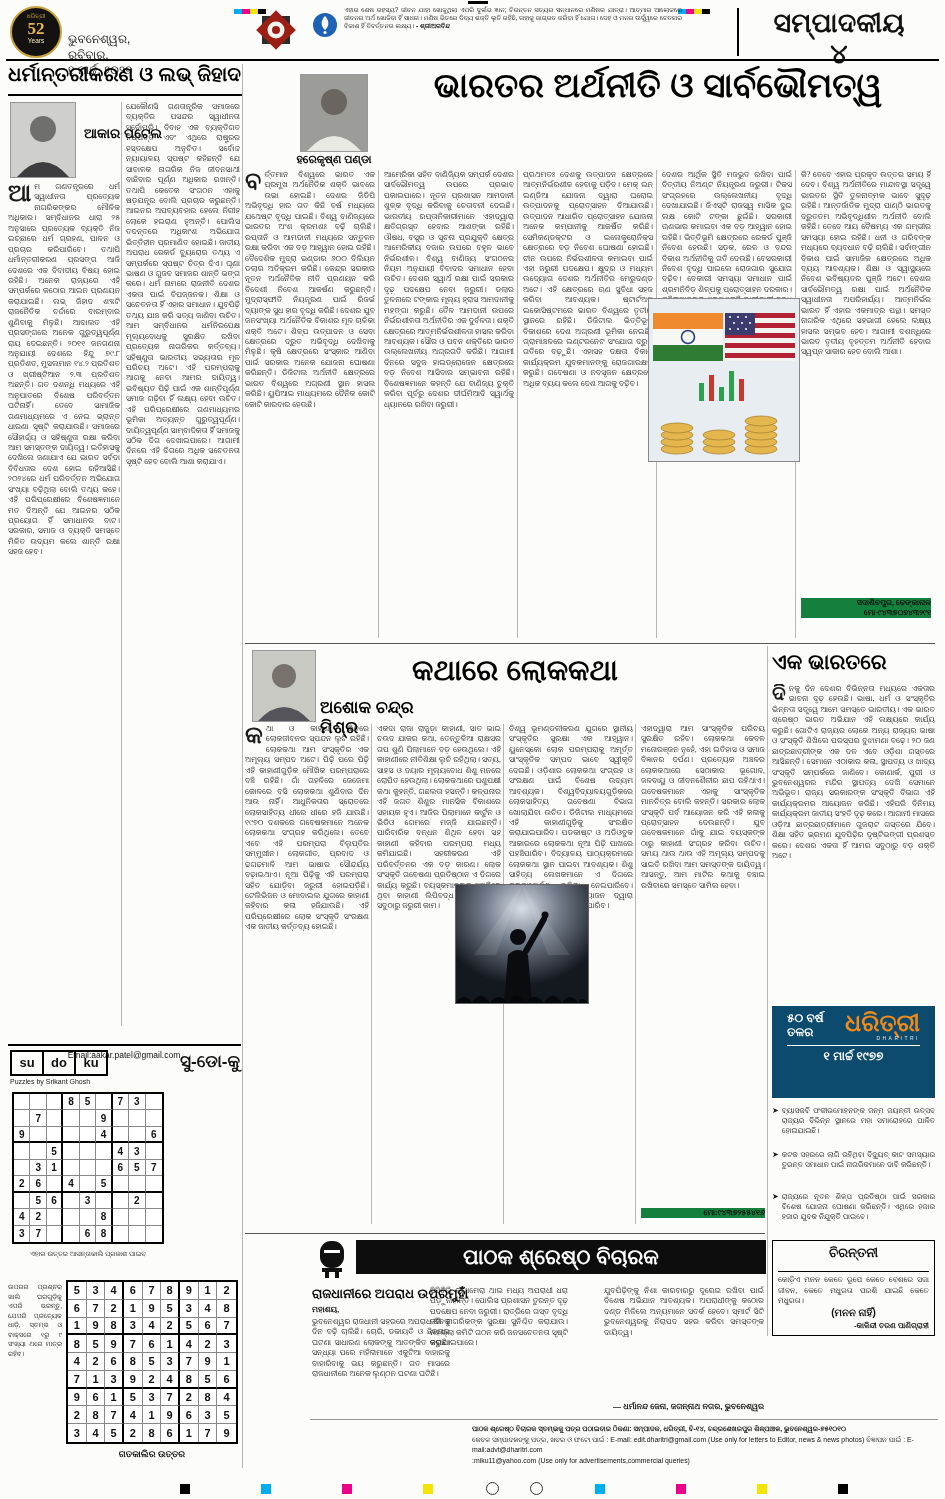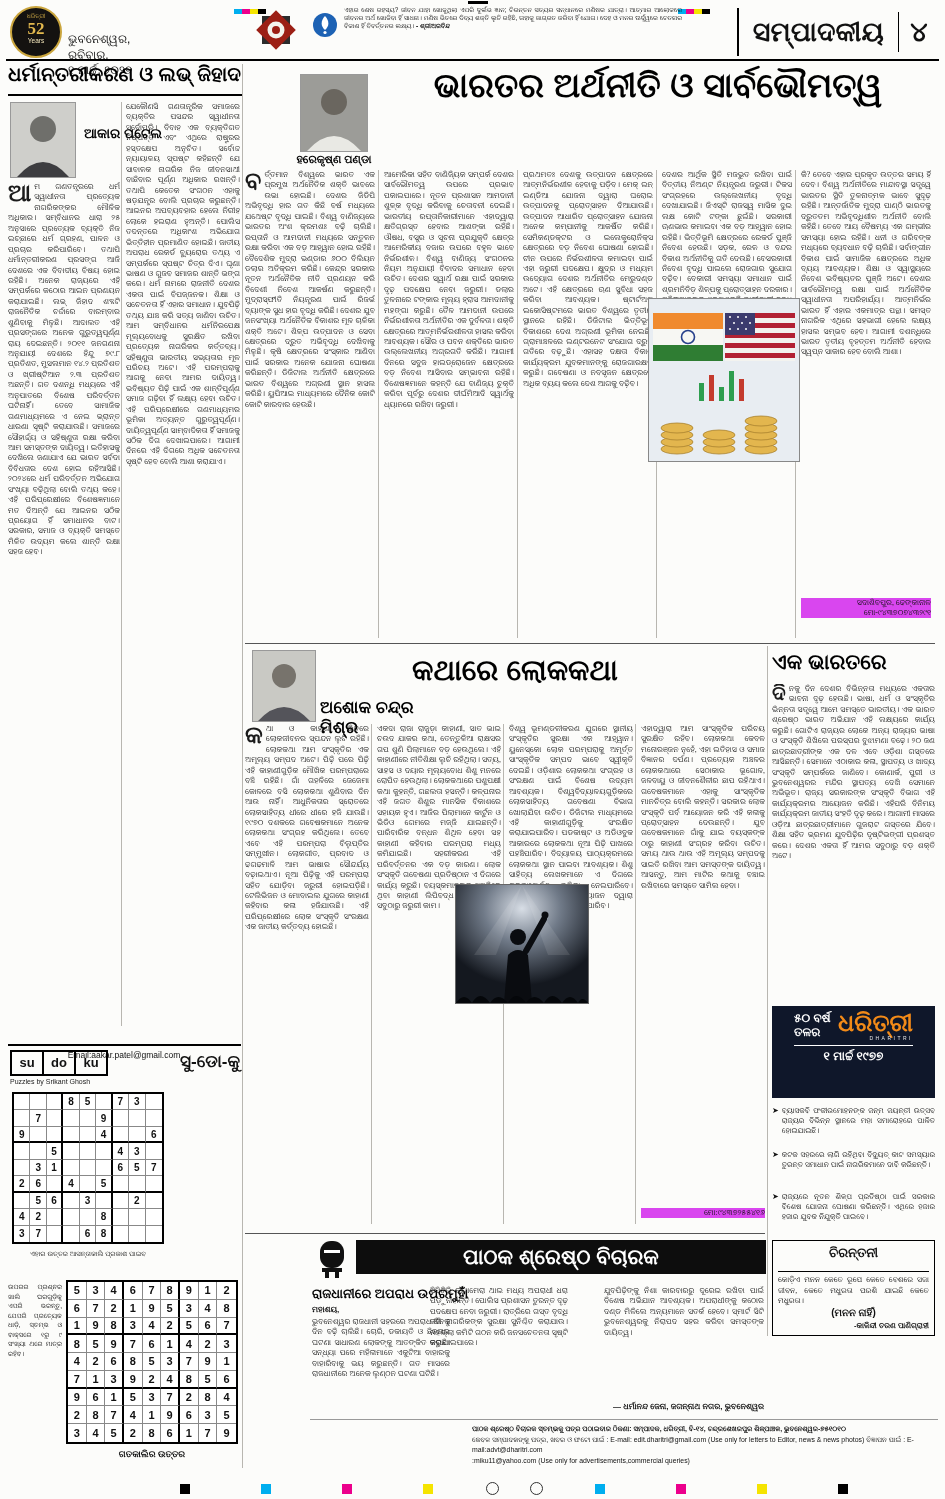--- a/index.html
+++ b/index.html
@@ -37,34 +37,34 @@
   .sg-cell:nth-child(n+46):nth-child(-n+54){border-bottom:2px solid #000;}
   .sg-cell:nth-child(n+73){border-bottom:none;}
   .sg-puzzle .sg-cell{font-size:10px;}
   .sg-solution .sg-cell{font-size:11px;}
   .subox{display:flex;}
   .subox div{width:30px;height:22px;border:2px solid #000;border-left:none;
              text-align:center;font-weight:bold;font-size:13px;line-height:22px;}
   .subox div:first-child{border-left:2px solid #000;}
   
   .blackbanner{background:#0d0d0d;color:#fff;text-align:center;font-weight:bold;}
-  .d50{background:#0f172a;color:#fff;box-sizing:border-box;padding:5px 22px;}
+  .d50{background:#0c4a6e;color:#fff;box-sizing:border-box;padding:5px 15px;}
   .d50 .row{display:flex;align-items:center;justify-content:space-between;}
   .d50 .l1{font-size:12px;font-weight:bold;line-height:1.15;width:58px;}
   .d50 .brand{font-size:24px;font-weight:bold;color:#f28a18;line-height:1;text-align:right;}
   .d50 .brand-en{font-size:5px;letter-spacing:2.5px;color:#e6e6e6;text-align:right;}
   .d50 .dv{height:1px;background:#fff;margin:4px 0 3px;}
   .d50 .dt{text-align:center;font-size:12px;font-weight:bold;}
   .bullet{display:flex;font-size:7.4px;line-height:1.35;text-align:justify;}
   .bullet .mk{color:#111;font-size:8px;padding-right:3px;}
   .chiranbox{border:1.5px solid #000;box-sizing:border-box;padding:4px 5px;}
   .marks span{display:inline-block;width:10px;height:10px;margin-right:2px;}
   .regcirc{display:inline-block;width:11px;height:11px;border:1.5px solid #333;border-radius:50%;
            position:relative;top:1px;margin-right:2px;background:radial-gradient(#333 18%,transparent 20%);}
-  .tail{font-weight:normal;text-align:right;background:#d946ef;white-space:pre-line;
+  .tail{font-weight:bold;text-align:right;background:#15803d;white-space:pre-line;
         font-family:"Liberation Serif",serif;}
 </style>
 </head>
 <body>
 
 <div id="page">
 
   <div class="abs" style="left:234px;top:0;height:5px;">
     <span style="display:inline-block;width:8px;height:5px;background:#00aeef;"></span><span style="display:inline-block;width:8px;height:5px;background:#ec008c;"></span><span style="display:inline-block;width:8px;height:5px;background:#f5e400;"></span><span style="display:inline-block;width:8px;height:5px;background:#000;"></span>
   </div>
@@ -96,21 +96,21 @@
     <svg viewBox="0 0 26 26" width="26" height="26">
       <circle cx="13" cy="13" r="12" fill="#1d62b4"></circle>
       <path d="M13 4 C17.5 9 17.5 14 13 18 C8.5 14 8.5 9 13 4 Z" fill="#fff"></path>
       <circle cx="13" cy="20.5" r="1.6" fill="#fff"></circle>
     </svg>
   </div>
   <div class="abs" style="left:344px;top:6px;width:338px;height:50px;font-size:6.4px;line-height:1.22;text-align:justify;overflow:hidden;">
     <span>ଏହାର ଶେଷ ରହସ୍ୟ? ଜୀବନ ଯାହା ଖୋଜୁଥିଲା ଏପରି ଦୁର୍ଲଭ ଜ୍ଞାନ; ଚିରନ୍ତନ ସତ୍ୟର ସନ୍ଧାନରେ ମଣିଷର ଯାତ୍ରା। ଆତ୍ମାର ଆଲୋକରେ ଜୀବନର ଅର୍ଥ ଖୋଜିବା ହିଁ ସାଧନା। ମଣିଷ ଭିତରେ ଦିବ୍ୟ ଶକ୍ତି ଲୁଚି ରହିଛି, ତାହାକୁ ଜାଗ୍ରତ କରିବା ହିଁ ଯୋଗ। ଦେହ ଓ ମନର ଊର୍ଦ୍ଧ୍ୱରେ ଚେତନାର ବିକାଶ ହିଁ ବିବର୍ତ୍ତନର ଲକ୍ଷ୍ୟ।</span>
     <b>- ଶ୍ରୀଅରବିନ୍ଦ</b>
   </div>
-  <div class="abs edbox" style="left:737px;top:8px;width:200px;height:48px;">
+  <div class="abs edbox" style="left:737px;top:8px;width:200px;height:48px;flex-direction:column;">
     <div class="lbl">ସମ୍ପାଦକୀୟ</div>
     <div class="sep"></div>
     <div class="num">୪</div>
   </div>
   <div class="hrule" style="left:6px;top:59px;width:933px;height:2px;"></div>
 
   <div class="abs headline" style="left:8px;top:63px;width:234px;font-size:20px;line-height:1.1;">ଧର୍ମାନ୍ତରୀକରଣ ଓ ଲଭ୍ ଜିହାଦ</div>
   <div class="hrule" style="left:8px;top:94px;width:234px;height:2px;"></div>
   <div class="abs photo" style="left:10px;top:102px;width:64px;height:74px;">
     <svg viewBox="0 0 64 74" preserveAspectRatio="none">

